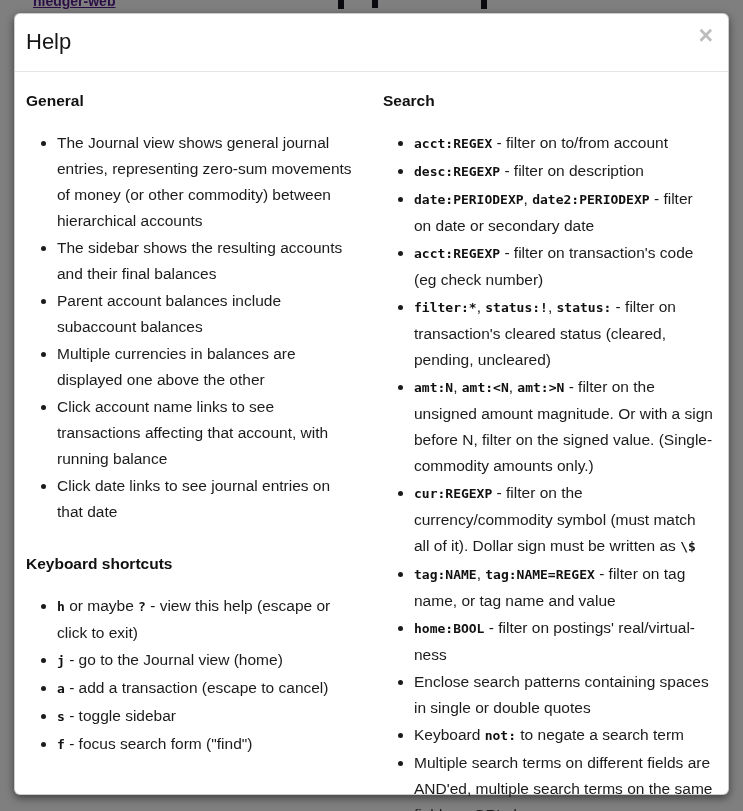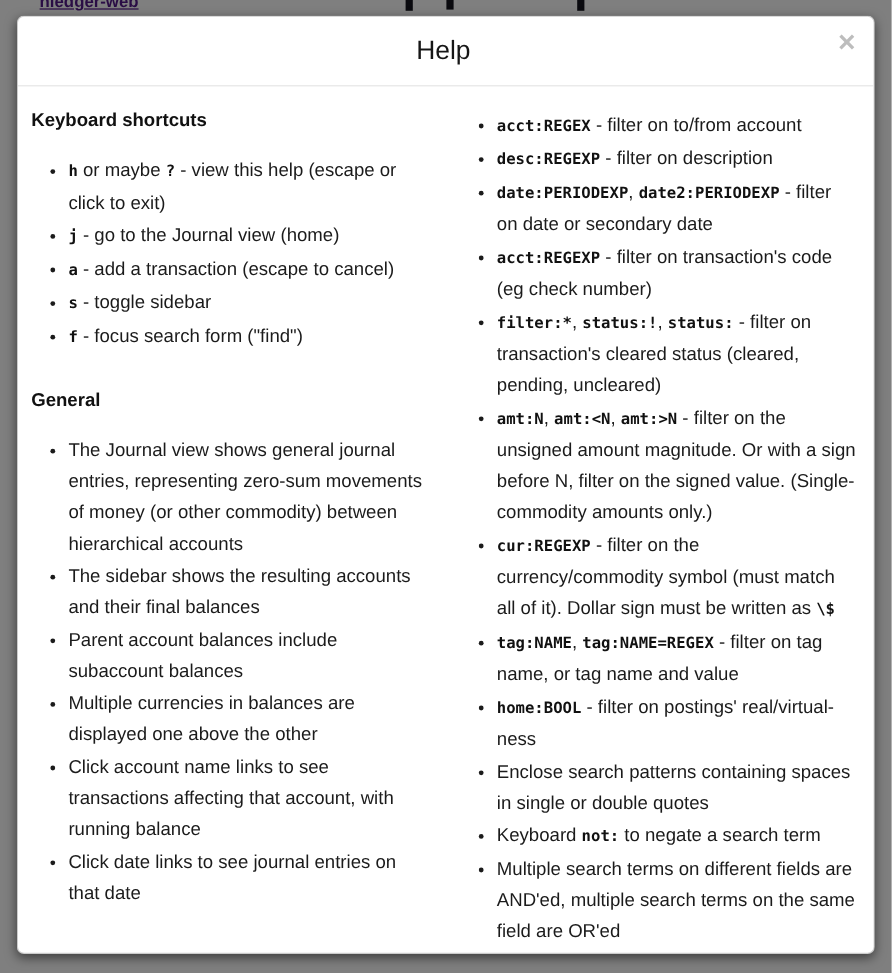--- a/index.html
+++ b/index.html
@@ -58,21 +58,20 @@
     position: relative;
     padding: 14px 15px 15px 11px;
     border-bottom: 1px solid #e5e5e5;
   }
   .modal-title {
     margin: 0;
     font-size: 22px;
     font-weight: 500;
     line-height: 28px;
     color: #161616;
-    text-align: center;
   }
   .modal-close {
     position: absolute;
     top: 11px; right: 15px;
     border: none;
     background: transparent;
     padding: 0;
     font-family: "Liberation Sans", sans-serif;
     font-size: 25px;
     font-weight: 700;
@@ -127,44 +126,45 @@
 
 <div class="modal">
   <div class="modal-header">
     <h3 class="modal-title">Help</h3>
     <button class="modal-close">×</button>
   </div>
 
   <div class="modal-body">
     <div class="col">
       <div class="section">
-        <h4 class="section-heading">Keyboard shortcuts</h4>
-        <ul class="help-list">
-            <li><span class="code">h</span><span> or maybe </span><span class="code">?</span><span> - view this help (escape or click to exit)</span></li>
-            <li><span class="code">j</span><span> - go to the Journal view (home)</span></li>
-            <li><span class="code">a</span><span> - add a transaction (escape to cancel)</span></li>
-            <li><span class="code">s</span><span> - toggle sidebar</span></li>
-            <li><span class="code">f</span><span> - focus search form ("find")</span></li>
-          </ul>
-      </div>
-      <div class="section">
         <h4 class="section-heading">General</h4>
         <ul class="help-list">
             <li><span>The Journal view shows general journal entries, representing zero-sum movements of money (or other commodity) between hierarchical accounts</span></li>
             <li><span>The sidebar shows the resulting accounts and their final balances</span></li>
             <li><span>Parent account balances include subaccount balances</span></li>
             <li><span>Multiple currencies in balances are displayed one above the other</span></li>
             <li><span>Click account name links to see transactions affecting that account, with running balance</span></li>
             <li><span>Click date links to see journal entries on that date</span></li>
           </ul>
       </div>
+      <div class="section">
+        <h4 class="section-heading">Keyboard shortcuts</h4>
+        <ul class="help-list">
+            <li><span class="code">h</span><span> or maybe </span><span class="code">?</span><span> - view this help (escape or click to exit)</span></li>
+            <li><span class="code">j</span><span> - go to the Journal view (home)</span></li>
+            <li><span class="code">a</span><span> - add a transaction (escape to cancel)</span></li>
+            <li><span class="code">s</span><span> - toggle sidebar</span></li>
+            <li><span class="code">f</span><span> - focus search form ("find")</span></li>
+          </ul>
+      </div>
     </div>
 
     <div class="col">
       <div class="section">
+        <h4 class="section-heading">Search</h4>
         <ul class="help-list">
             <li><span class="code">acct:REGEX</span><span> - filter on to/from account</span></li>
             <li><span class="code">desc:REGEXP</span><span> - filter on description</span></li>
             <li><span class="code">date:PERIODEXP</span><span>, </span><span class="code">date2:PERIODEXP</span><span> - filter on date or secondary date</span></li>
             <li><span class="code">acct:REGEXP</span><span> - filter on transaction's code (eg check number)</span></li>
             <li><span class="code">filter:*</span><span>, </span><span class="code">status:!</span><span>, </span><span class="code">status:</span><span> - filter on transaction's cleared status (cleared, pending, uncleared)</span></li>
             <li><span class="code">amt:N</span><span>, </span><span class="code">amt:&lt;N</span><span>, </span><span class="code">amt:&gt;N</span><span> - filter on the unsigned amount magnitude. Or with a sign before N, filter on the signed value. (Single-commodity amounts only.)</span></li>
             <li><span class="code">cur:REGEXP</span><span> - filter on the currency/commodity symbol (must match all of it). Dollar sign must be written as </span><span class="code">\$</span></li>
             <li><span class="code">tag:NAME</span><span>, </span><span class="code">tag:NAME=REGEX</span><span> - filter on tag name, or tag name and value</span></li>
             <li><span class="code">home:BOOL</span><span> - filter on postings' real/virtual-ness</span></li>

